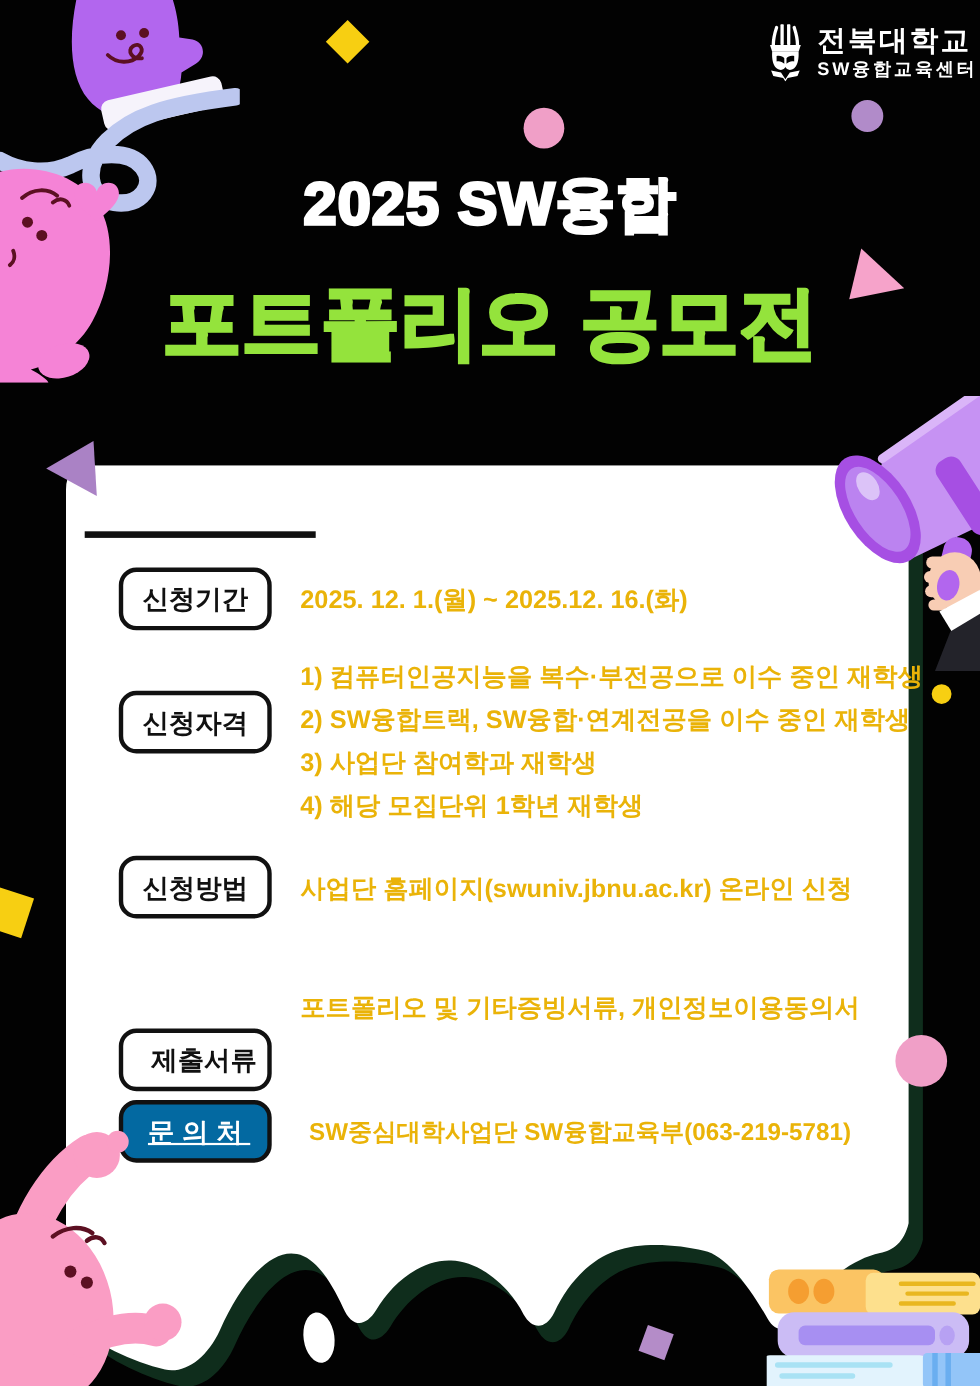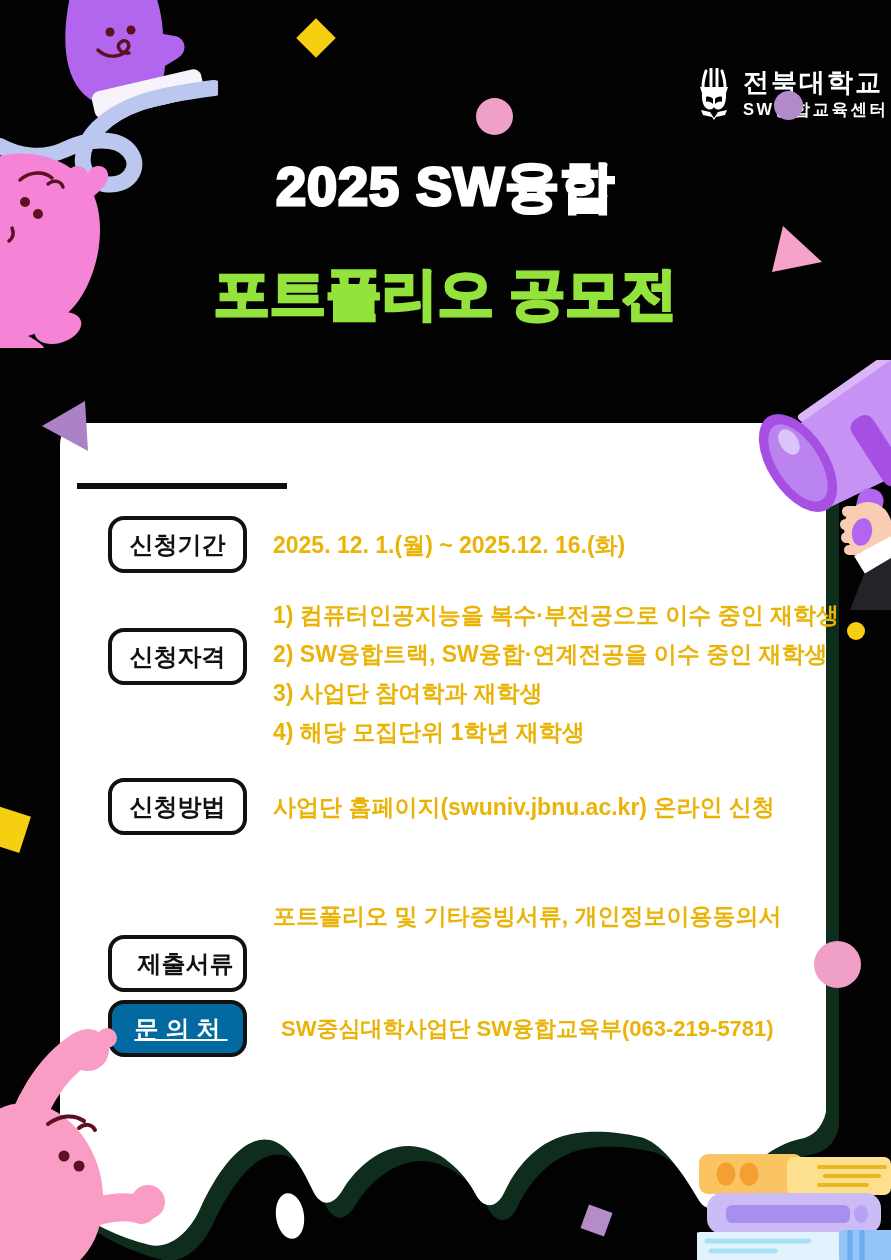--- a/index.html
+++ b/index.html
@@ -2,34 +2,34 @@
 <html><head>
 <meta charset="utf-8">
 <style>
   html,body{margin:0;padding:0;background:#000;}
   #poster{
     position:relative; width:891px; height:1260px; overflow:hidden;
     background:#020202;
     font-family:"Liberation Sans","DejaVu Sans",sans-serif;
   }
   
-  .logo{position:absolute; top:22px; left:693px; display:flex; align-items:center;margin-top:46px;}
+  .logo{position:absolute; top:22px; left:693px; display:flex; align-items:center;}
   .logo svg{display:block;}
   .logo-text{margin-left:8px; color:#fff;}
   .logo-univ{font-size:26px; font-weight:700; letter-spacing:2px; line-height:28px;}
   .logo-center{font-size:16.5px; font-weight:600; letter-spacing:2.5px; line-height:22px; margin-top:2px;}
   
   .title1{
     position:absolute; left:0; top:138px; width:100%; text-align:center;
     color:#ffffff; font-size:54px; font-weight:900; letter-spacing:1px; line-height:96px;
     -webkit-text-stroke:3px #ffffff;
   }
   .title2{
     position:absolute; left:0; top:240px; width:100%; text-align:center;
-    color:#94e33c; font-size:56px; font-weight:900; letter-spacing:0px; line-height:108px;
+    color:#94e33c; font-size:72px; font-weight:900; letter-spacing:0px; line-height:108px;
     -webkit-text-stroke:3px #94e33c;
   }
   
   .card-svg{position:absolute; left:60px; top:423px; z-index:2;}
   .card-line{position:absolute; left:77px; top:483px; width:210px; height:6px; background:#101010; z-index:3;}
   .label-box{
     position:absolute; left:108px; width:139px; height:57px; box-sizing:border-box;
     border:4px solid #111; border-radius:16px; background:#fff;
     display:flex; align-items:center; justify-content:center;
     font-size:24px; font-weight:700; color:#111; z-index:3;

